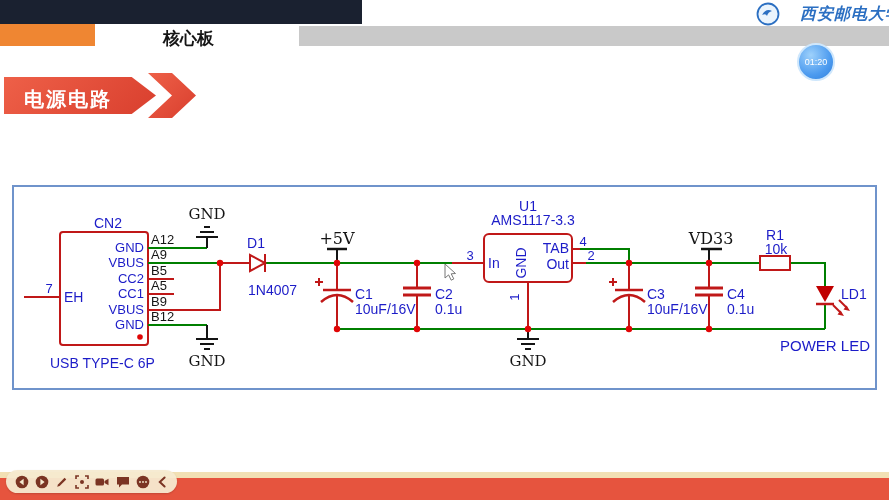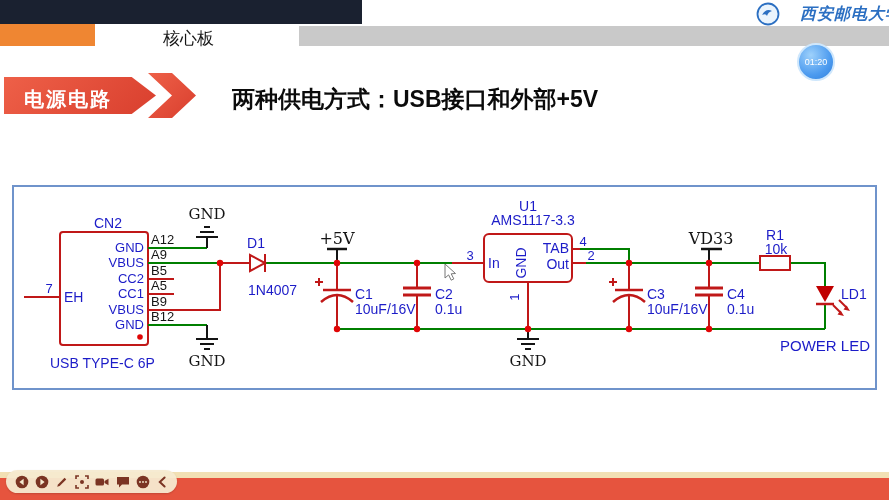--- a/index.html
+++ b/index.html
@@ -1,21 +1,21 @@
 <!DOCTYPE html>
 <html><head>
 <meta charset="utf-8">
 <style>
   html,body{margin:0;padding:0;background:#666;}
   .stage{position:relative;width:889px;height:500px;background:#ffffff;overflow:hidden;
          font-family:"Liberation Sans",sans-serif;}
   .abs{position:absolute;}
   .dark-bar{left:0;top:0;width:362px;height:24px;background:#1a2130;}
   .orange-chip{left:0;top:24px;width:95px;height:22px;background:#ef8632;}
-  .tab-label{left:163px;top:27px;font-size:17px;font-weight:normal;color:#151515;}
+  .tab-label{left:163px;top:27px;font-size:17px;font-weight:bold;color:#151515;}
   .gray-bar{left:299px;top:26px;width:590px;height:20px;background:#c9c9c9;}
   .logo{left:756px;top:2px;display:flex;align-items:center;gap:20px;}
   .logo-text{font-family:"DejaVu Serif",serif;font-style:italic;font-weight:bold;
              font-size:16px;color:#2b6fc2;letter-spacing:1px;white-space:nowrap;}
   .timer{left:797px;top:19px;width:34px;height:34px;border-radius:50%;
          background:radial-gradient(circle at 35% 30%,#9ed1fb,#4d9bef 60%,#2f7fdd);
          border:2px solid #cfe7fc;color:#fff;font-size:9px;display:flex;
          align-items:center;justify-content:center;z-index:5;margin-top:24px;}
   .banner-body{left:4px;top:77px;width:152px;height:37px;
          background:linear-gradient(135deg,#ee6048,#d93f2e);
@@ -54,21 +54,20 @@
       <path d="M6,13 q4,-7 10,-4 q-4,1 -5,5 q-1,-3 -5,-1 z" fill="#2b6fc2"></path>
     </svg>
     <span class="logo-text">西安邮电大学</span>
   </div>
 
   <div class="abs timer">01:20</div>
 
   <div class="abs banner-body">电源电路</div>
   <div class="abs banner-chevron"></div>
 
-  <div class="abs slide-title">两种供电方式：USB接口和外部+5V</div>
 
   <div class="abs schematic">
   <svg width="861" height="201" viewBox="0 0 861 201">
 
     <rect x="46" y="45" width="88" height="113" rx="3" fill="#fff" stroke="#c01818" stroke-width="2"></rect>
     <text x="80" y="41" class="t-blue" font-size="14">CN2</text>
     <text x="36" y="181" class="t-blue" font-size="14">USB TYPE-C 6P</text>
 
     <text x="130" y="65" class="t-blue" font-size="13" text-anchor="end">GND</text>
     <text x="130" y="80" class="t-blue" font-size="13" text-anchor="end">VBUS</text>

